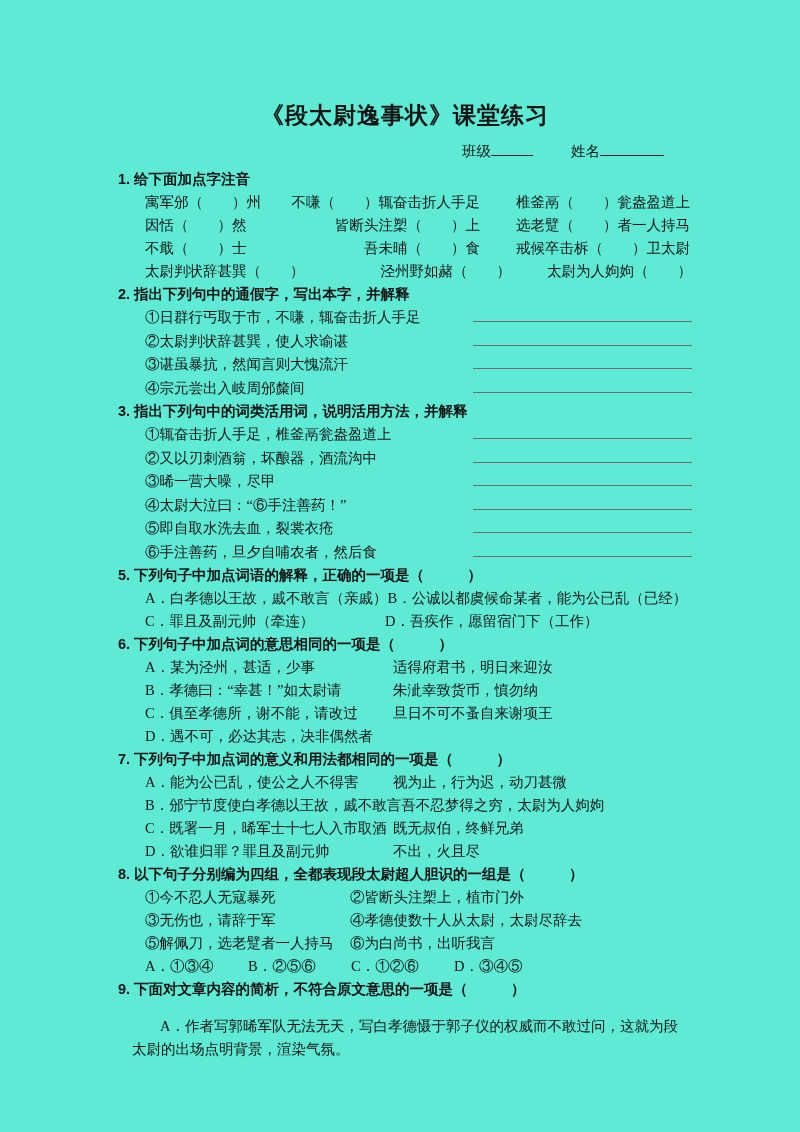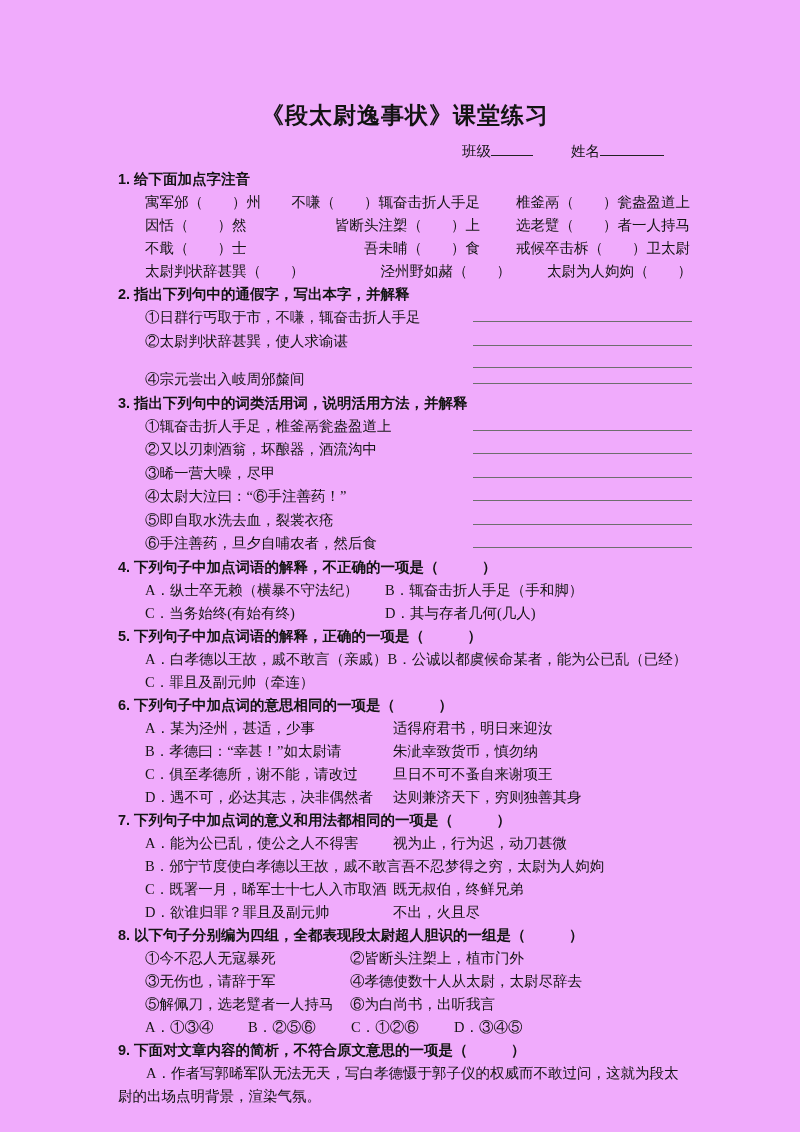--- a/index.html
+++ b/index.html
@@ -1,21 +1,21 @@
 <!DOCTYPE html>
 <html lang="zh"><head>
 <meta charset="utf-8">
 <style>
   html,body{margin:0;padding:0;background:#ffffff;}
   .page{
     width:800px;height:1132px;box-sizing:border-box;
     padding:100px 108px 0 118px;
     font-family:"Liberation Serif","DejaVu Serif",serif;
     font-size:14.5px;color:#141414;line-height:22px;
-    overflow:hidden;background:#f0abfc;
+    overflow:hidden;background:#5eead4;
   }
   .title{
     font-family:"Liberation Sans","DejaVu Sans",sans-serif;
     font-weight:bold;font-size:23px;line-height:30px;
     text-align:center;margin:0 0 10px 0;letter-spacing:1px;
   }
   .name-row{text-align:right;margin:0 28px 6px 0;white-space:nowrap;}
   .name-row .gap{display:inline-block;width:38px;}
   .blank{display:inline-block;border-bottom:1px solid #222;height:13px;vertical-align:baseline;}
   .blank.class{width:42px;}
@@ -31,21 +31,21 @@
   .q1-row .c2{min-width:208px;text-align:right;}
   .q1-row .c3{flex:1;margin-left:36px;}
   
   .fill-line{margin-left:auto;width:219px;border-bottom:1.5px solid #6e6e6e;height:14px;flex:none;}
   .q2 .line,.q3 .line{line-height:23.5px;}
   
   .pair .left{min-width:240px;display:inline-block;}
   .pair.wide .left{min-width:248px;}
   .pair8 .left{min-width:205px;display:inline-block;}
   .answers span{display:inline-block;min-width:103px;}
-  .para{margin:0;text-indent:28px;line-height:23px;}
+  .para{margin:14px;text-indent:28px;line-height:23px;}
 </style>
 </head>
 <body>
 
 <div class="page">
 
   <h1 class="title">《段太尉逸事状》课堂练习</h1>
 
   <div class="name-row">
     <span>班级</span><span class="blank class"></span><span class="gap"></span><span>姓名</span><span class="blank name"></span>
@@ -79,20 +79,21 @@
     <div class="q-heading">2. 指出下列句中的通假字，写出本字，并解释</div>
     <div class="line indent">
       <span>①日群行丐取于市，不嗛，辄奋击折人手足</span>
       <span class="fill-line"></span>
     </div>
     <div class="line indent">
       <span>②太尉判状辞甚巽，使人求谕谌</span>
       <span class="fill-line"></span>
     </div>
     <div class="line indent">
+      <span>③谌虽暴抗，然闻言则大愧流汗</span>
       <span class="fill-line"></span>
     </div>
     <div class="line indent">
       <span>④宗元尝出入岐周邠斄间</span>
       <span class="fill-line"></span>
     </div>
   </section>
 
   <section class="q3">
     <div class="q-heading">3. 指出下列句中的词类活用词，说明活用方法，并解释</div>
@@ -115,60 +116,49 @@
     <div class="line indent">
       <span>⑤即自取水洗去血，裂裳衣疮</span>
       <span class="fill-line"></span>
     </div>
     <div class="line indent">
       <span>⑥手注善药，旦夕自哺农者，然后食</span>
       <span class="fill-line"></span>
     </div>
   </section>
 
-  <section>
-    <div class="q-heading">4. 下列句子中加点词语的解释，不正确的一项是（　　　）</div>
-    <div class="line pair indent">
-      <span class="left">A．纵士卒无赖（横暴不守法纪）</span>
-      <span>B．辄奋击折人手足（手和脚）</span>
-    </div>
-    <div class="line pair indent">
-      <span class="left">C．当务始终(有始有终)</span>
-      <span>D．其与存者几何(几人)</span>
-    </div>
-  </section>
 
   <section>
     <div class="q-heading">5. 下列句子中加点词语的解释，正确的一项是（　　　）</div>
     <div class="line pair indent">
       <span class="left">A．白孝德以王故，戚不敢言（亲戚）</span>
       <span>B．公诚以都虞候命某者，能为公已乱（已经）</span>
     </div>
     <div class="line pair indent">
       <span class="left">C．罪且及副元帅（牵连）</span>
+      <span>D．吾疾作，愿留宿门下（工作）</span>
     </div>
   </section>
 
   <section>
     <div class="q-heading">6. 下列句子中加点词的意思相同的一项是（　　　）</div>
     <div class="line pair wide indent">
       <span class="left">A．某为泾州，甚适，少事</span>
       <span>适得府君书，明日来迎汝</span>
     </div>
     <div class="line pair wide indent">
       <span class="left">B．孝德曰：“幸甚！”如太尉请</span>
       <span>朱泚幸致货币，慎勿纳</span>
     </div>
     <div class="line pair wide indent">
       <span class="left">C．俱至孝德所，谢不能，请改过</span>
       <span>旦日不可不蚤自来谢项王</span>
     </div>
     <div class="line pair wide indent">
       <span class="left">D．遇不可，必达其志，决非偶然者</span>
-      <span>达则兼济天下，穷则独善其身</span>
     </div>
   </section>
 
   <section>
     <div class="q-heading">7. 下列句子中加点词的意义和用法都相同的一项是（　　　）</div>
     <div class="line pair wide indent">
       <span class="left">A．能为公已乱，使公之人不得害</span>
       <span>视为止，行为迟，动刀甚微</span>
     </div>
     <div class="line pair wide indent">

